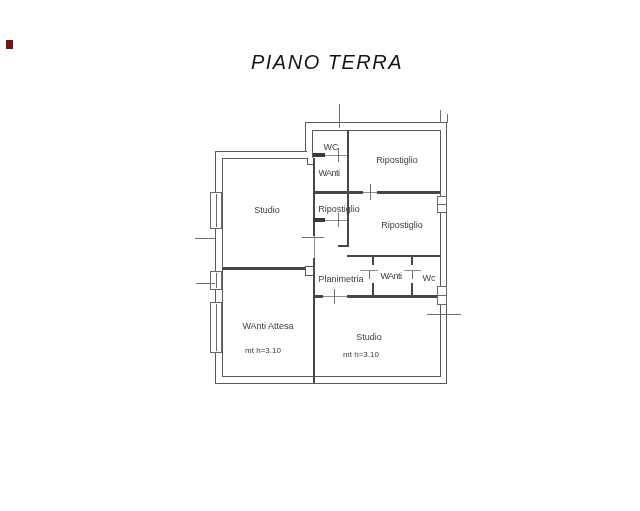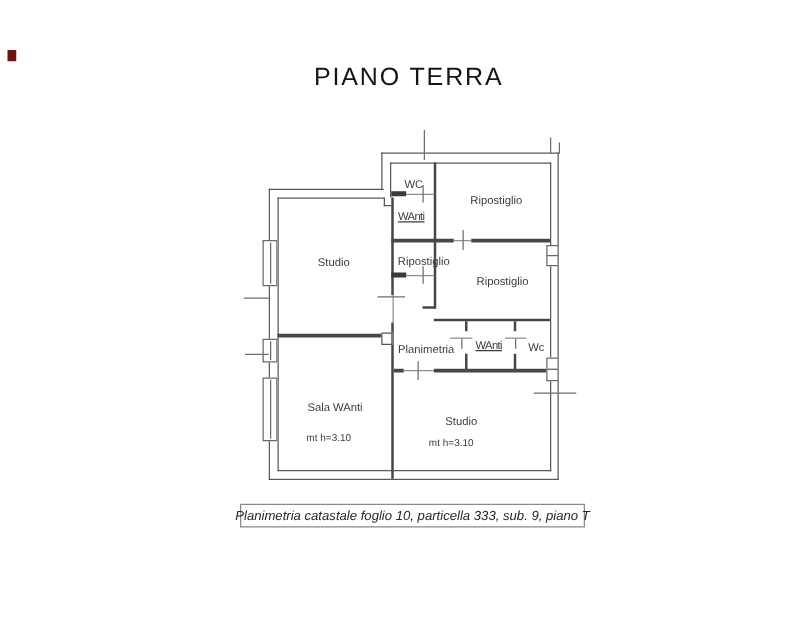--- a/index.html
+++ b/index.html
@@ -1,32 +1,32 @@
 <!DOCTYPE html>
 <html><head>
 <meta charset="utf-8">
 <style>
   html,body{margin:0;padding:0;background:#fff;}
   .canvas{position:relative;width:640px;height:511px;background:#fff;overflow:hidden;
           font-family:"Liberation Sans",sans-serif;}
   .title{position:absolute;left:327px;top:51px;transform:translateX(-50%);
-         font-size:20px;letter-spacing:1.5px;color:#151515;font-weight:500;white-space:nowrap;}
+         font-size:20px;letter-spacing:1.5px;color:#151515;font-weight:500;white-space:nowrap;font-style:italic;}
   .ln{position:absolute;background:#5a5a5a;}
   .h1px{height:1px;} .v1px{width:1px;}
   .iw{position:absolute;background:#474747;}
   .thick{position:absolute;background:#3a3a3a;}
   .thin{position:absolute;background:#8f8f8f;}
   .tick{position:absolute;background:#6f6f6f;}
   .win{position:absolute;background:#fff;border:1px solid #6a6a6a;box-sizing:border-box;}
   .win::after{content:"";position:absolute;left:50%;top:1px;bottom:1px;width:1px;background:#6a6a6a;}
   .box{position:absolute;background:#fff;border:1px solid #6a6a6a;box-sizing:border-box;}
   .jamb{position:absolute;background:#fff;border:1px solid #555;box-sizing:border-box;}
   .lbl{position:absolute;transform:translate(-50%,-50%);font-size:9px;color:#3c3c3c;
        white-space:nowrap;}
-  .lbl.tight{letter-spacing:-0.5px;text-decoration:underline;}
+  .lbl.tight{letter-spacing:-0.5px;}
   .sm{position:absolute;transform:translate(-50%,-50%);font-size:8px;color:#3c3c3c;
       white-space:nowrap;text-align:right;}
   .caption-box{position:absolute;left:192px;top:403px;width:274px;height:17px;
        border:1px solid #8a8a8a;display:flex;align-items:center;justify-content:center;}
   .caption-box span{font-size:10.5px;font-style:italic;color:#262626;white-space:nowrap;}
   .artifact{position:absolute;left:6px;top:40px;width:7px;height:9px;background:#6e1414;}
 </style>
 </head>
 <body>
 
@@ -107,22 +107,19 @@
 
   <div class="lbl" style="left:331px;top:147px;">WC</div>
   <div class="lbl tight" style="left:329px;top:173px;">WAnti</div>
   <div class="lbl" style="left:397px;top:160px;">Ripostiglio</div>
   <div class="lbl" style="left:267px;top:210px;">Studio</div>
   <div class="lbl" style="left:339px;top:209px;">Ripostiglio</div>
   <div class="lbl" style="left:402px;top:225px;">Ripostiglio</div>
   <div class="lbl" style="left:341px;top:279px;">Planimetria</div>
   <div class="lbl tight" style="left:391px;top:276px;">WAnti</div>
   <div class="lbl" style="left:429px;top:278px;">Wc</div>
-  <div class="lbl" style="left:268px;top:326px;">Sala WAnti</div>
+  <div class="lbl" style="left:268px;top:326px;">WAnti Attesa</div>
   <div class="sm" style="left:263px;top:350px;">mt h=3.10</div>
   <div class="lbl" style="left:369px;top:337px;">Studio</div>
   <div class="sm" style="left:361px;top:354px;">mt h=3.10</div>
 
-  <div class="caption-box">
-    <span>Planimetria catastale foglio 10, particella 333, sub. 9, piano T</span>
-  </div>
 
 </div>
 
 </body></html>

